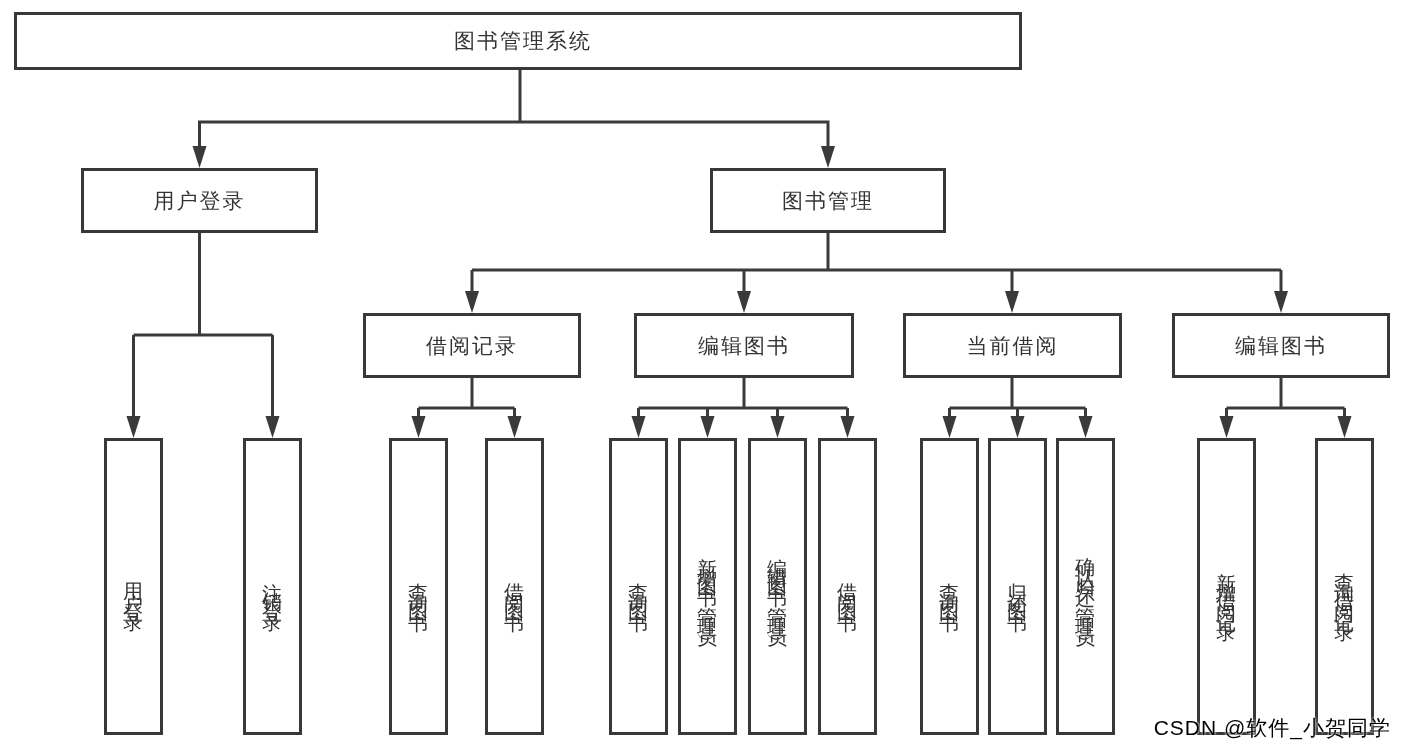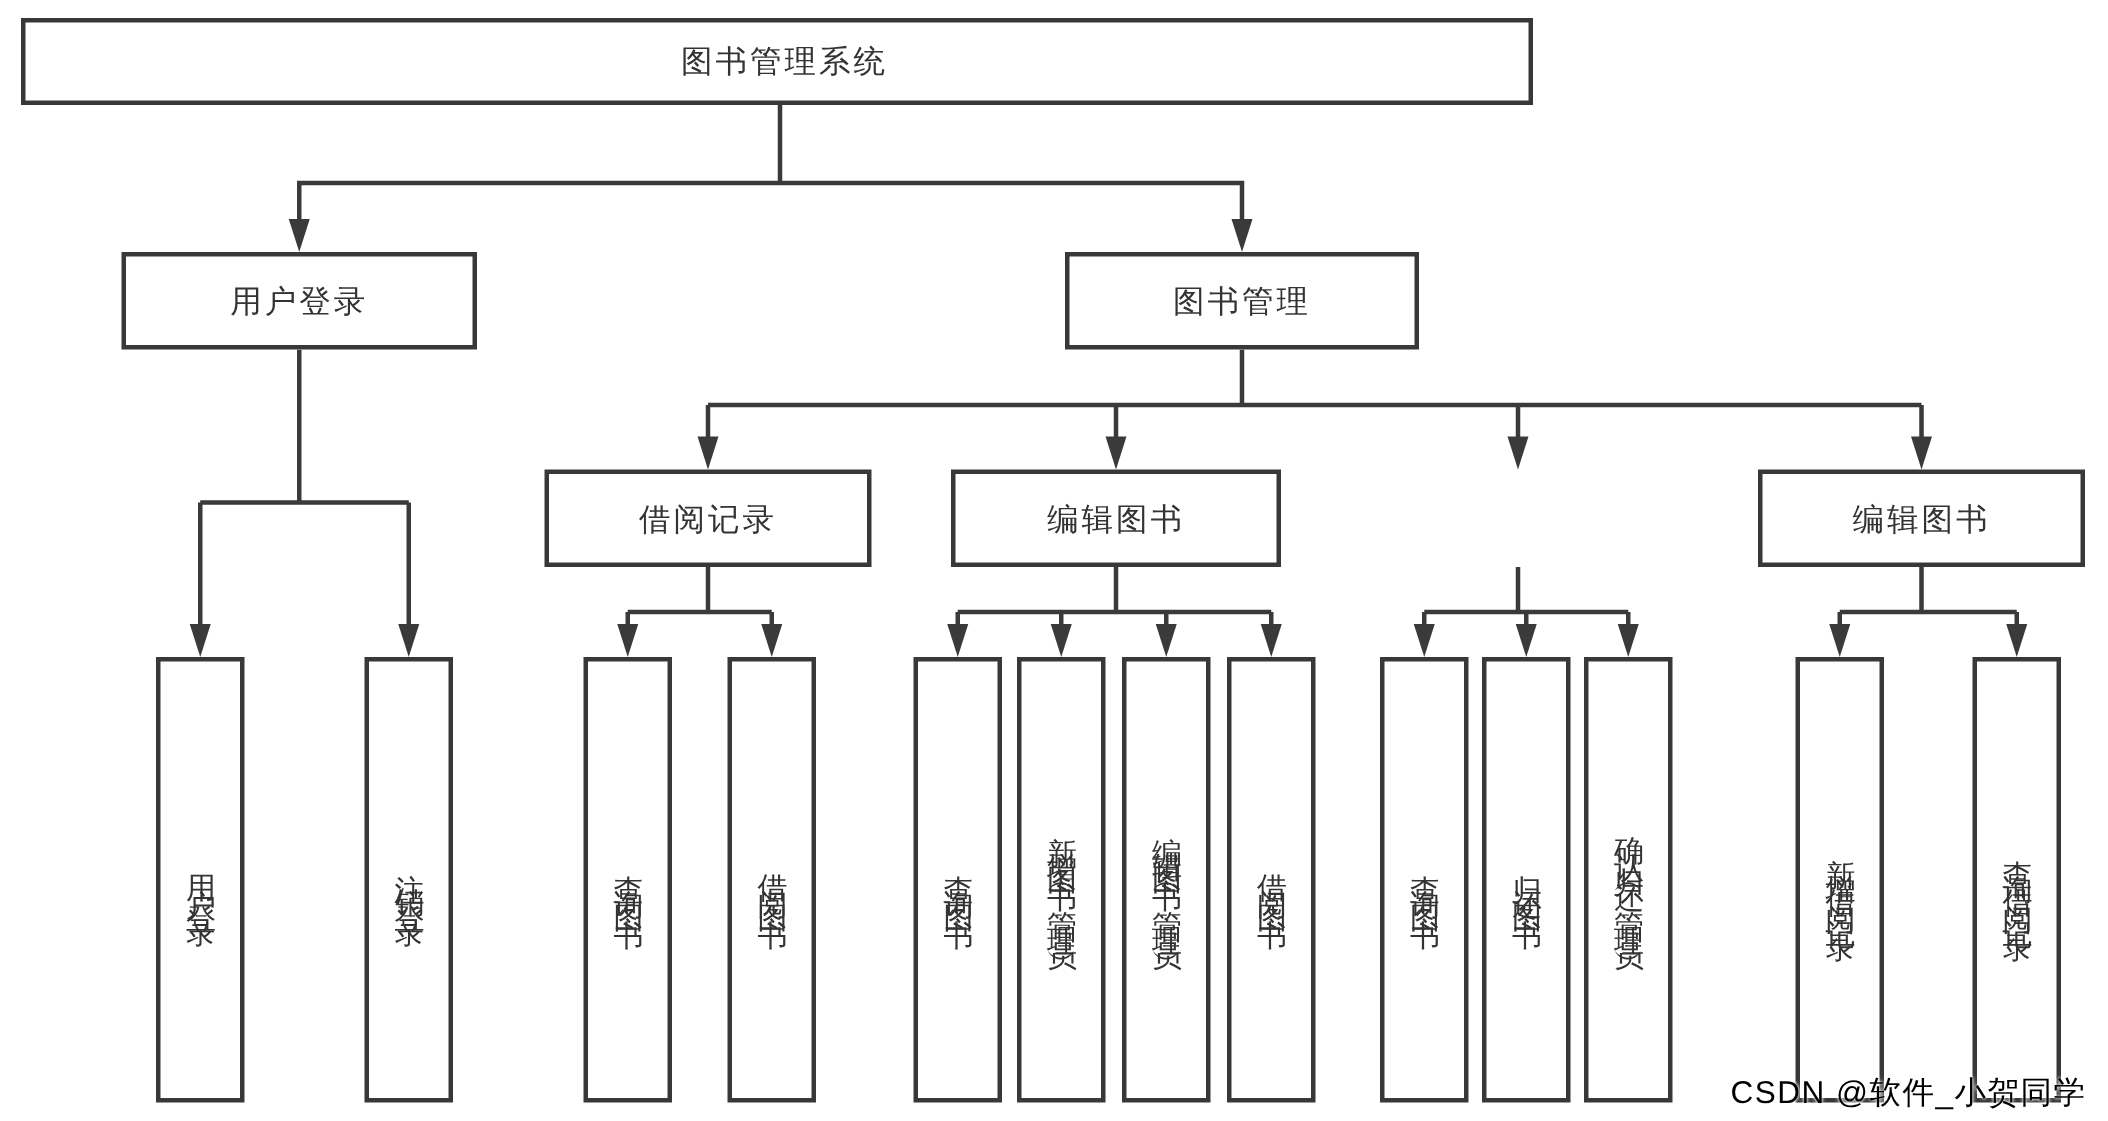--- a/index.html
+++ b/index.html
@@ -127,20 +127,23 @@
   <div class="box hnode n-bookmgmt">
     <span>图书管理</span>
   </div>
 
   <div class="box hnode n-newbook">
     <span>借阅记录</span>
   </div>
   <div class="box hnode n-bookborrow">
     <span>编辑图书</span>
   </div>
+  <div class="box hnode n-currentborrow">
+    <span>当前借阅</span>
+  </div>
   <div class="box hnode n-borrowrecord">
     <span>编辑图书</span>
   </div>
 
   <div class="box leaf l1">
     <span>用户登录</span>
   </div>
   <div class="box leaf l2">
     <span>注销登录</span>
   </div>

